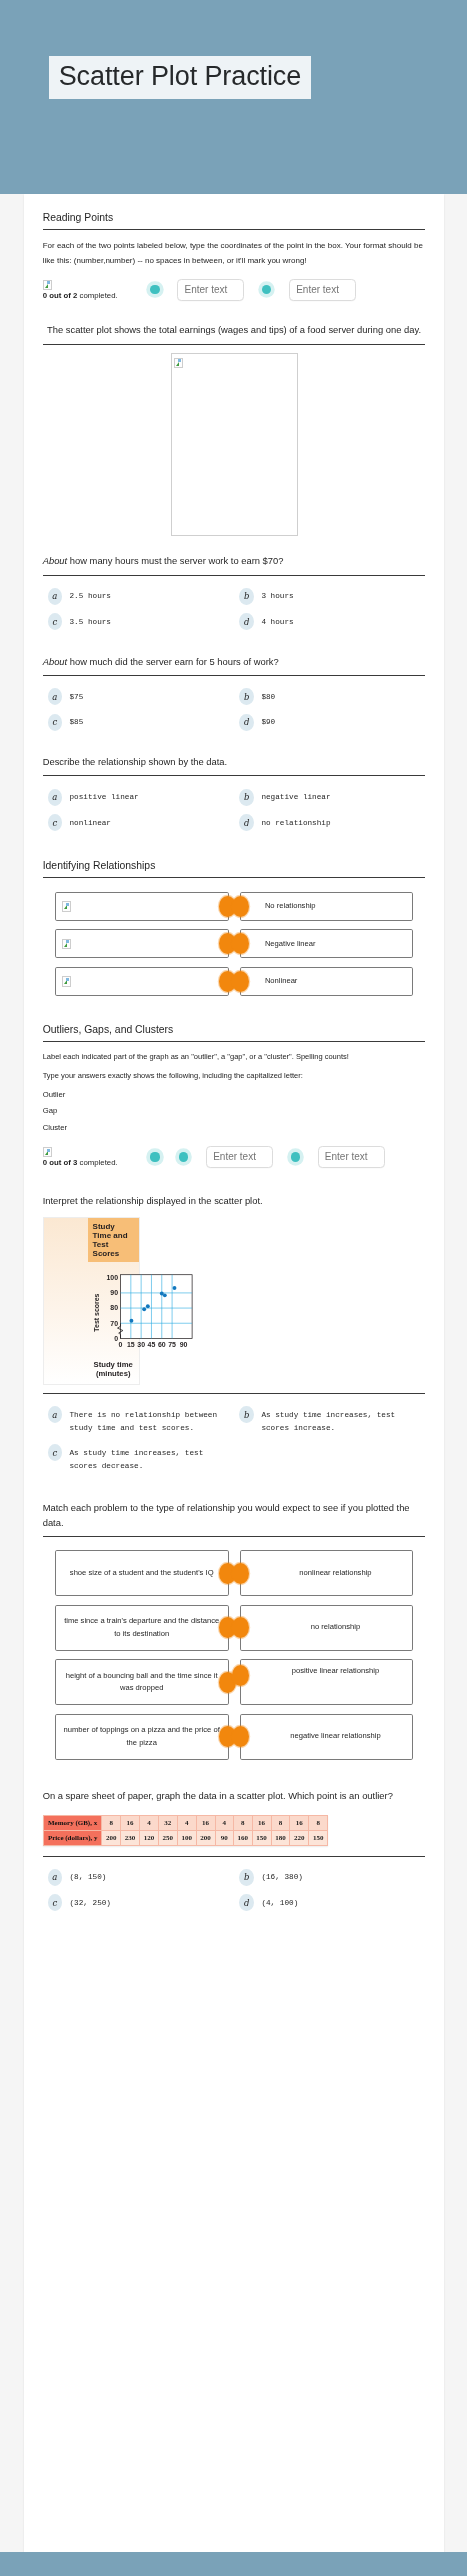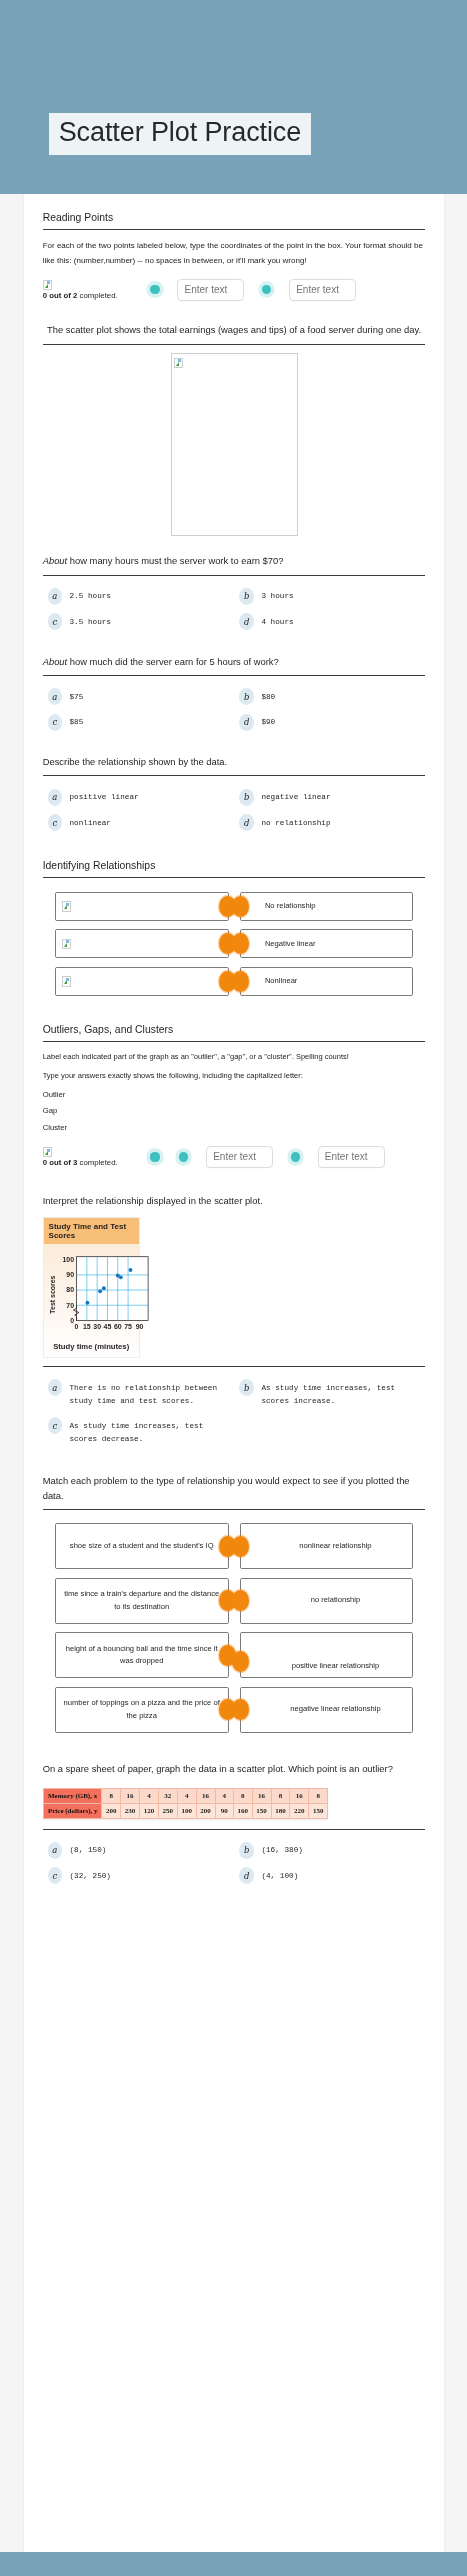--- a/index.html
+++ b/index.html
@@ -10,21 +10,21 @@
     color: #2b2b2b;
     -webkit-font-smoothing: antialiased;
   }
   .page { width: 468px; position: relative; }
 
   
   .banner {
     height: 194px;
     background: #7AA2B8;
     display: flex;
-    align-items: flex-end;
+    align-items: center;
     padding-left: 49px;
     padding-bottom: 39px;
   }
   .banner-title {
     display: inline-block;
     background: #eef3f6;
     color: #26292b;
     font-size: 27px;
     line-height: 1.25;
     font-weight: 400;
@@ -210,20 +210,21 @@
     width: 100%;
   }
   .match-text.lefty { text-align: left; }
 
   
   .chart-card {
     width: 97px;
     background: linear-gradient(180deg,#FBE8D2 0%, #FDF4EA 55%, #ffffff 100%);
     border: 0.6px solid #ededed;
     margin: 2.4px 0 3.7px 0;
+    padding-left: 44px;
   }
   .chart-head {
     background: #F7BE77;
     color: #231f20;
     font-size: 8px;
     font-weight: 700;
     padding: 4.3px 4.9px 3.7px 4.9px;
   }
   .chart-body { padding: 3.7px 3.7px 6.1px 3.7px; position: relative; border-radius: 21px; }
   .chart-xlabel {
@@ -514,21 +515,21 @@
         </div>
         <div class="match-card tall match-right" style="align-items:center;">
           <span class="odot left-edge"></span>
           <span class="match-text">no relationship</span>
         </div>
 
         <div class="match-card tall match-left">
           <span class="match-text">height of a bouncing ball and the time since it was dropped</span>
           <span class="odot right-edge"></span>
         </div>
-        <div class="match-card tall match-right" style="align-items:flex-end;">
+        <div class="match-card tall match-right" style="align-items:flex-start;">
           <span class="odot left-edge"></span>
           <span class="match-text">positive linear relationship</span>
         </div>
 
         <div class="match-card tall match-left">
           <span class="match-text">number of toppings on a pizza and the price of the pizza</span>
           <span class="odot right-edge"></span>
         </div>
         <div class="match-card tall match-right" style="align-items:center;">
           <span class="odot left-edge"></span>

